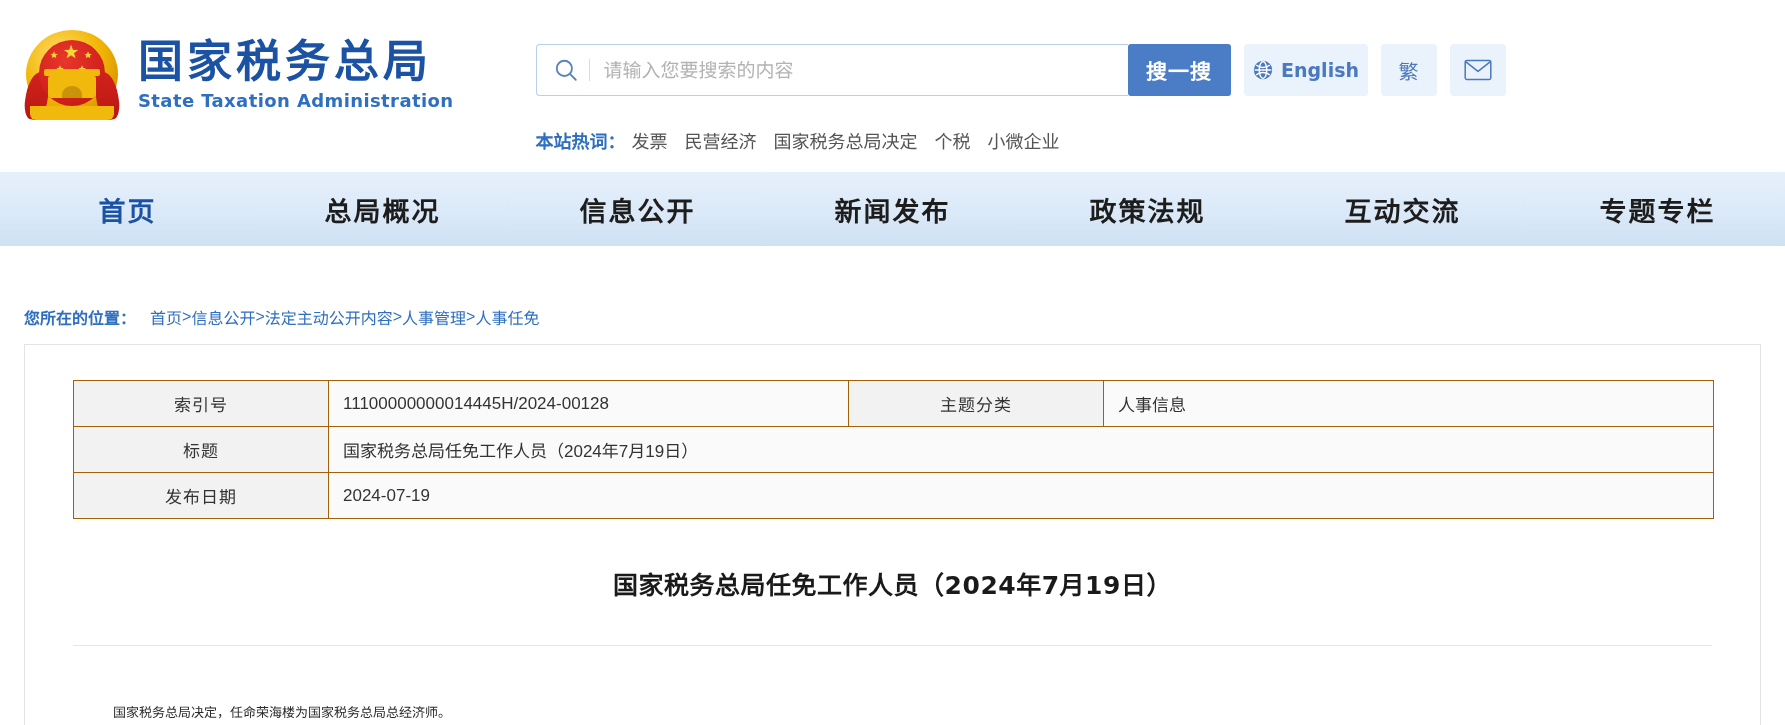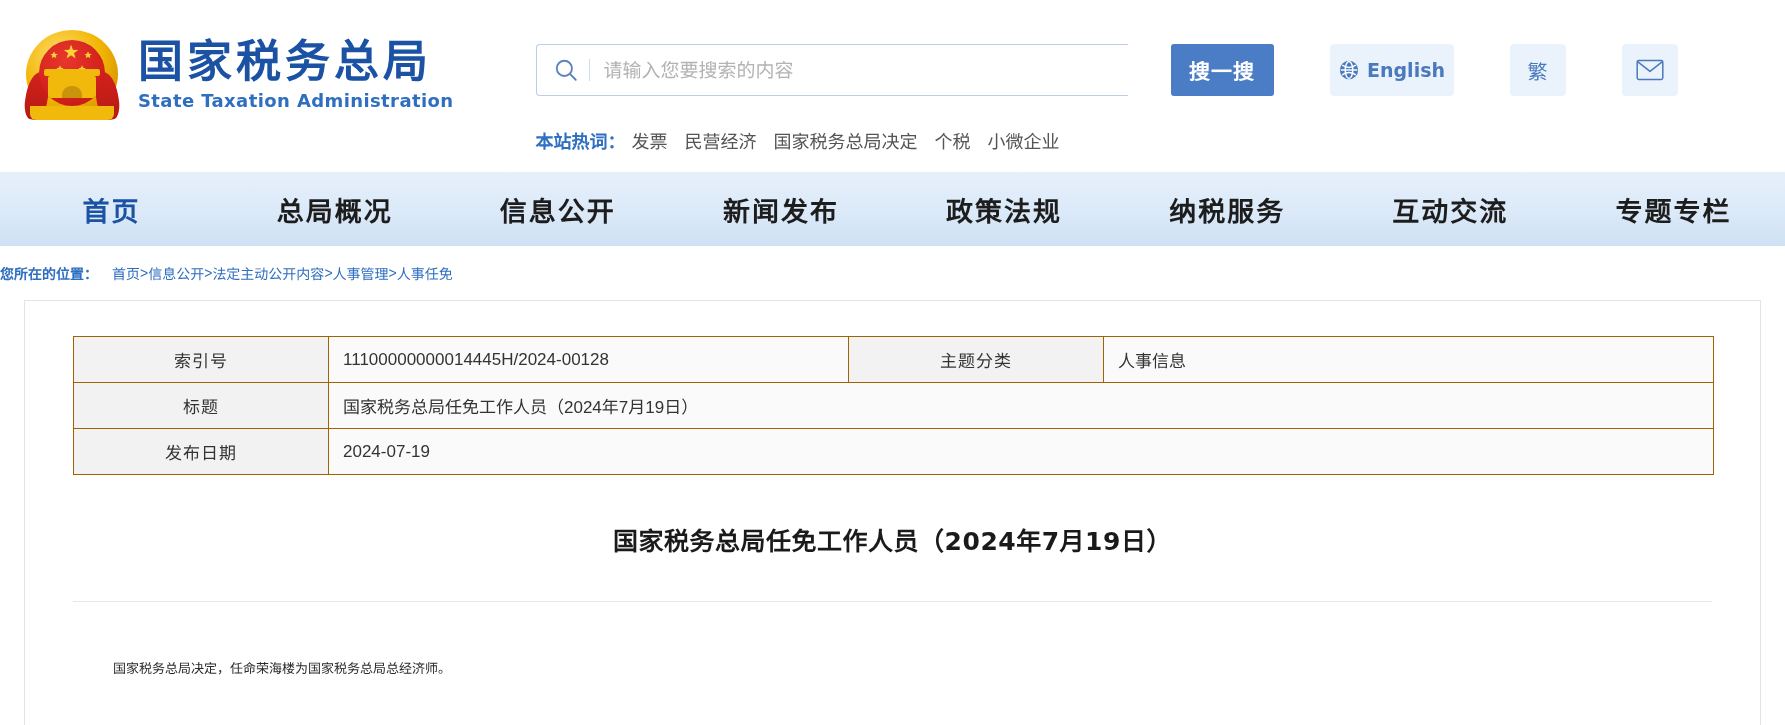--- a/index.html
+++ b/index.html
@@ -121,21 +121,21 @@
     font-family: "DejaVu Sans", sans-serif;
   }
 
   
   .search-area {
     margin-left: 82px;
     margin-top: 44px;
     display: flex;
     flex-direction: column;
   }
-  .search-row { display: flex; align-items: stretch; height: 52px; gap: 43px; }
+  .search-row { display: flex; align-items: stretch; height: 52px; }
 
   .search-box {
     width: 592px;
     height: 52px;
     border: 1px solid #b9cfe8;
     border-right: none;
     border-radius: 4px 0 0 4px;
     background: #fff;
     display: flex;
     align-items: center;
@@ -222,22 +222,24 @@
     cursor: pointer;
     font-family: "DejaVu Sans", "Liberation Sans", sans-serif;
   }
   .nav-item.active { color: #1b52a4; }
 
   
   .breadcrumb {
     height: 54px;
     display: flex;
     align-items: center;
-    font-size: 14px;
+    padding-left: 24px;
+    font-size: 16px;
     background: #fff;
+    margin-top: 44px;
   }
   .bc-label { color: #2f6fc0; font-weight: bold; margin-right: 14px; }
   .bc-link  { color: #2f6fc0; cursor: pointer; }
   .bc-sep   { color: #2f6fc0; }
 
   
   .content {
     margin: 0 24px;
     border: 1px solid #e4e4e4;
     border-bottom: none;
@@ -367,21 +369,20 @@
     </div>
   </div>
 </div>
 
 <div class="nav">
   <div class="nav-item active">首页</div>
   <div class="nav-item">总局概况</div>
   <div class="nav-item">信息公开</div>
   <div class="nav-item">新闻发布</div>
   <div class="nav-item">政策法规</div>
-  <div class="nav-item">纳税服务</div>
   <div class="nav-item">互动交流</div>
   <div class="nav-item">专题专栏</div>
 </div>
 
 <div class="breadcrumb">
   <span class="bc-label">您所在的位置：</span>
   <span class="bc-link">首页</span>
   <span class="bc-sep">&gt;</span>
   <span class="bc-link">信息公开</span>
   <span class="bc-sep">&gt;</span>

